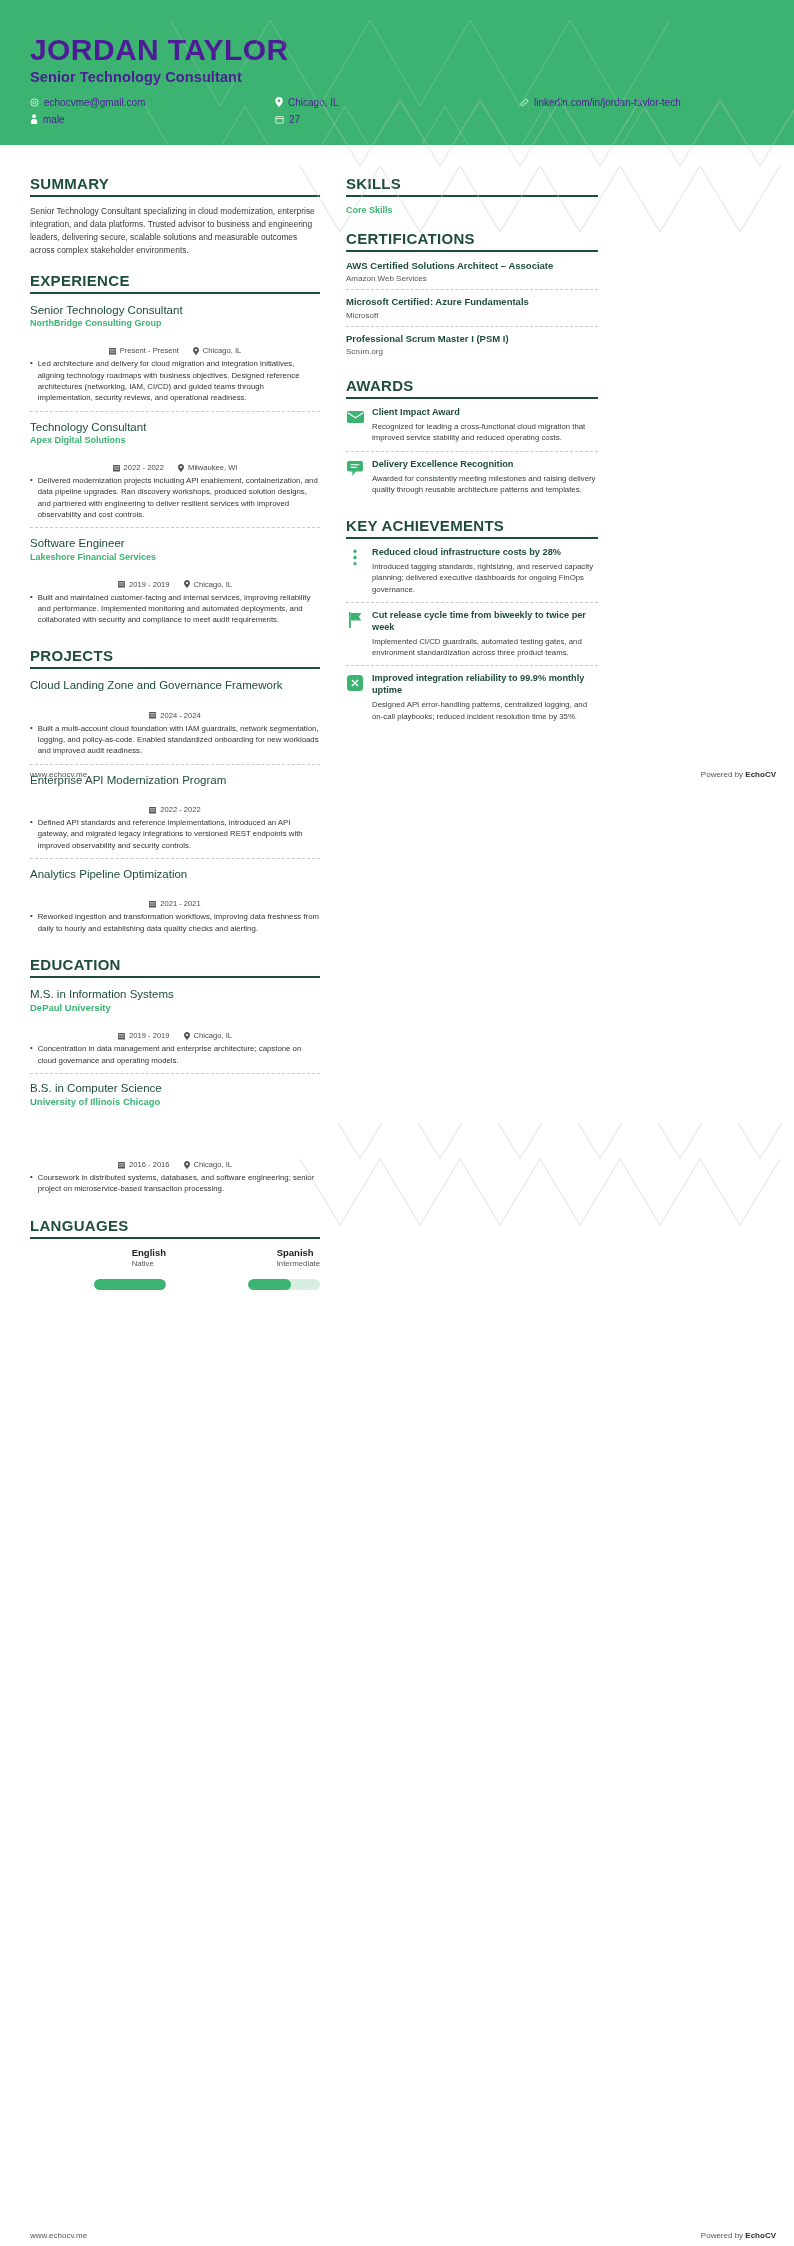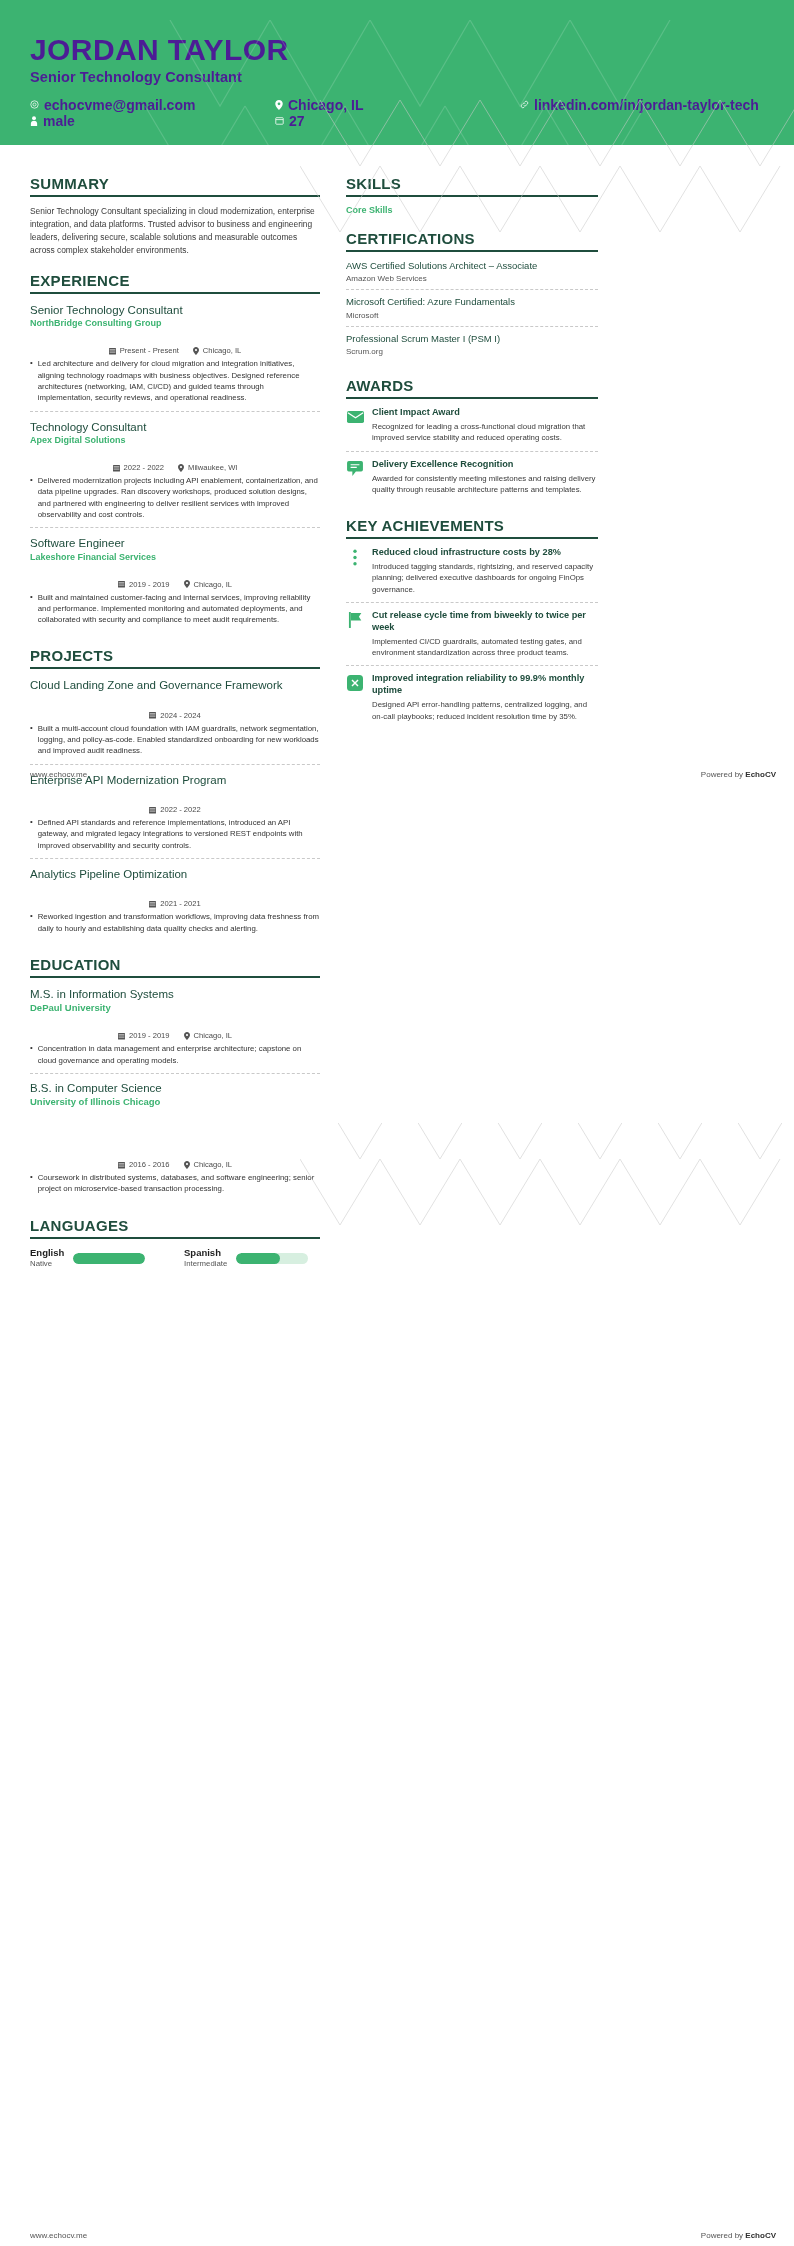--- a/index.html
+++ b/index.html
@@ -36,22 +36,23 @@
   .hdr-title {
     font-size: 14.5px;
     font-weight: bold;
     margin-top: 3px;
     letter-spacing: .1px;
   }
   .hdr-contacts {
     margin-top: 12px;
     display: grid;
     grid-template-columns: 245px 245px auto;
-    font-size: 14px;
-    font-weight: bold;
+    row-gap: 6px;
+    font-size: 10px;
+    font-weight: normal;
   }
   .cinfo { display: flex; align-items: center; gap: 5px; white-space: nowrap; }
   .cinfo svg { flex: none; }
 
   
   .body {
     display: flex;
     padding: 12px 30px;
     gap: 26px;
     align-items: flex-start;
@@ -104,36 +105,36 @@
     color: #2f2f2f;
     border-bottom: 1px solid #1f1f1f;
     padding: 2px 0 3px 0;
     margin-bottom: 3px;
     white-space: nowrap;
   }
 
   
   .cert { padding-bottom: 6px; border-bottom: 1px dashed #c9c9c9; margin-bottom: 6px; }
   .cert.last { border-bottom: none; }
-  .cert-name { font-size: 9.5px; font-weight: normal; color: #1f4d3d; line-height: 1.3; }
+  .cert-name { font-size: 9.5px; font-weight: bold; color: #1f4d3d; line-height: 1.3; }
   .cert-issuer { font-size: 8px; color: #555; margin-top: 2px; }
 
   
   .aw { display: flex; gap: 8px; padding-bottom: 7px; border-bottom: 1px dashed #c9c9c9; margin-bottom: 7px; }
   .aw.last { border-bottom: none; margin-bottom: 0; }
   .aw-ico { flex: none; width: 18px; height: 18px; display: flex; align-items: center; justify-content: center; margin-top: 1px; }
   .aw-name { font-size: 9.2px; font-weight: bold; color: #1f4d3d; line-height: 1.3; }
   .aw-desc { font-size: 7.8px; line-height: 1.45; color: #3a3a3a; margin-top: 2px; }
 
   
   .edu-inst { font-size: 9.5px; font-weight: bold; color: #3cb371; margin-top: 1px; }
 
   
   .lang-wrap { display: flex; gap: 18px; margin-top: 6px; }
-  .lang { display: flex; align-items: center; gap: 9px; width: 140px; }
+  .lang { display: flex; align-items: flex-end; gap: 9px; width: 140px; flex-direction: column; }
   .lang-name { font-size: 9.5px; font-weight: bold; color: #1f1f1f; }
   .lang-level { font-size: 7.8px; color: #555; margin-top: 1px; }
   .lang-bar { width: 72px; height: 11px; border-radius: 6px; background: #d7efe0; margin-top: 2px; overflow: hidden; }
   .lang-bar > i { display: block; height: 100%; background: #3cb371; border-radius: 6px; }
 
   
   .footer {
     position: absolute;
     left: 30px; right: 18px;
     bottom: 0;

